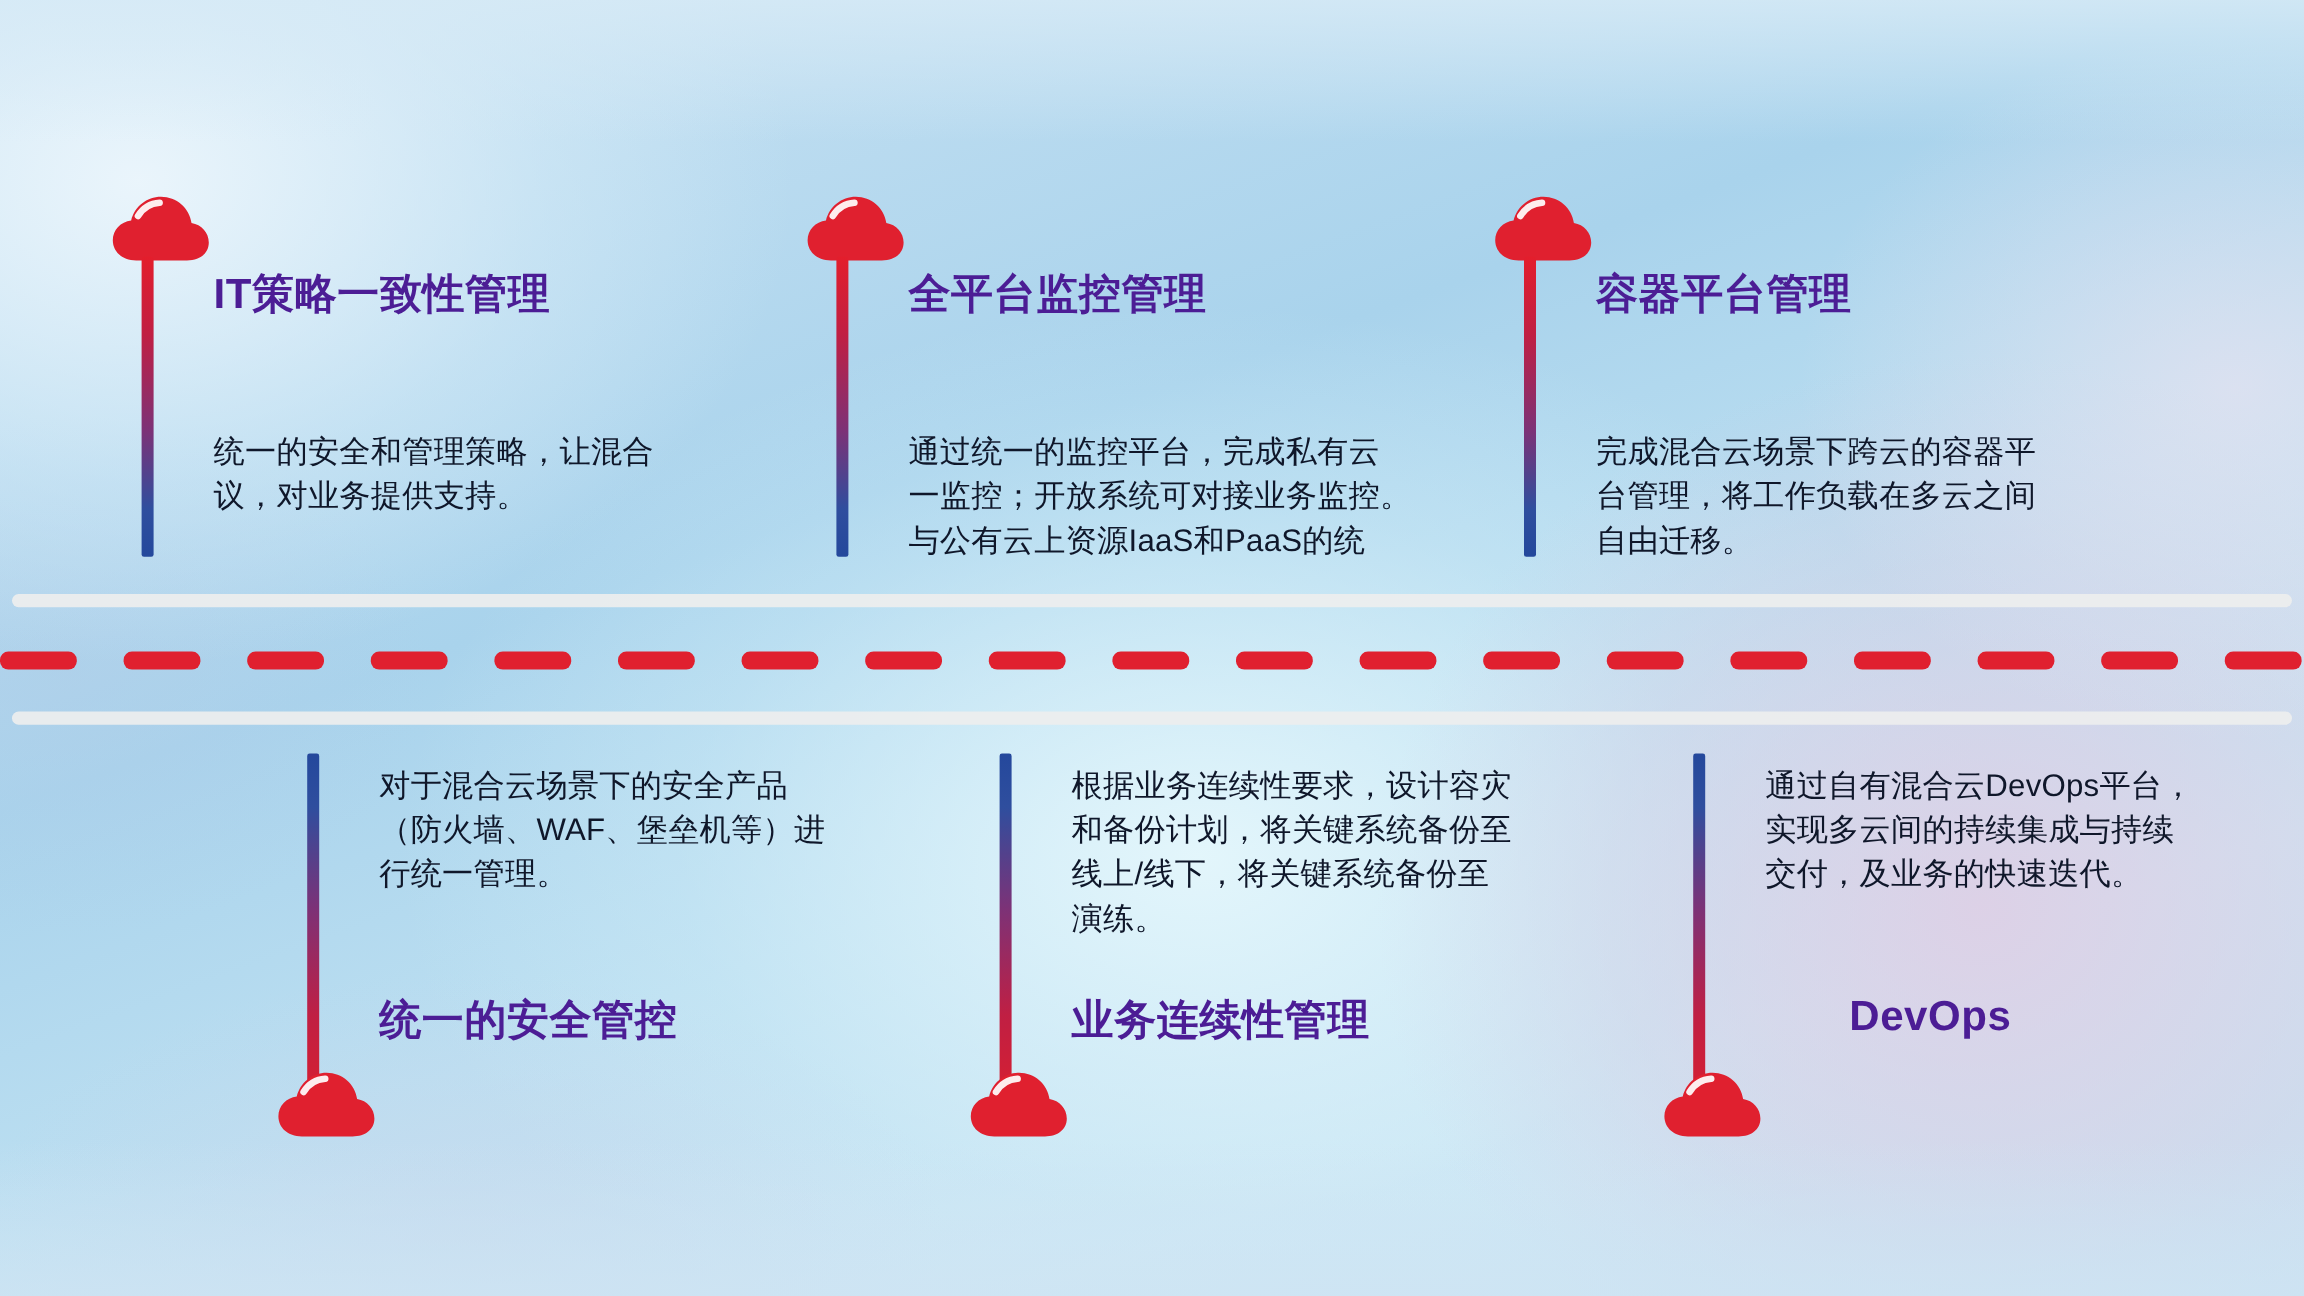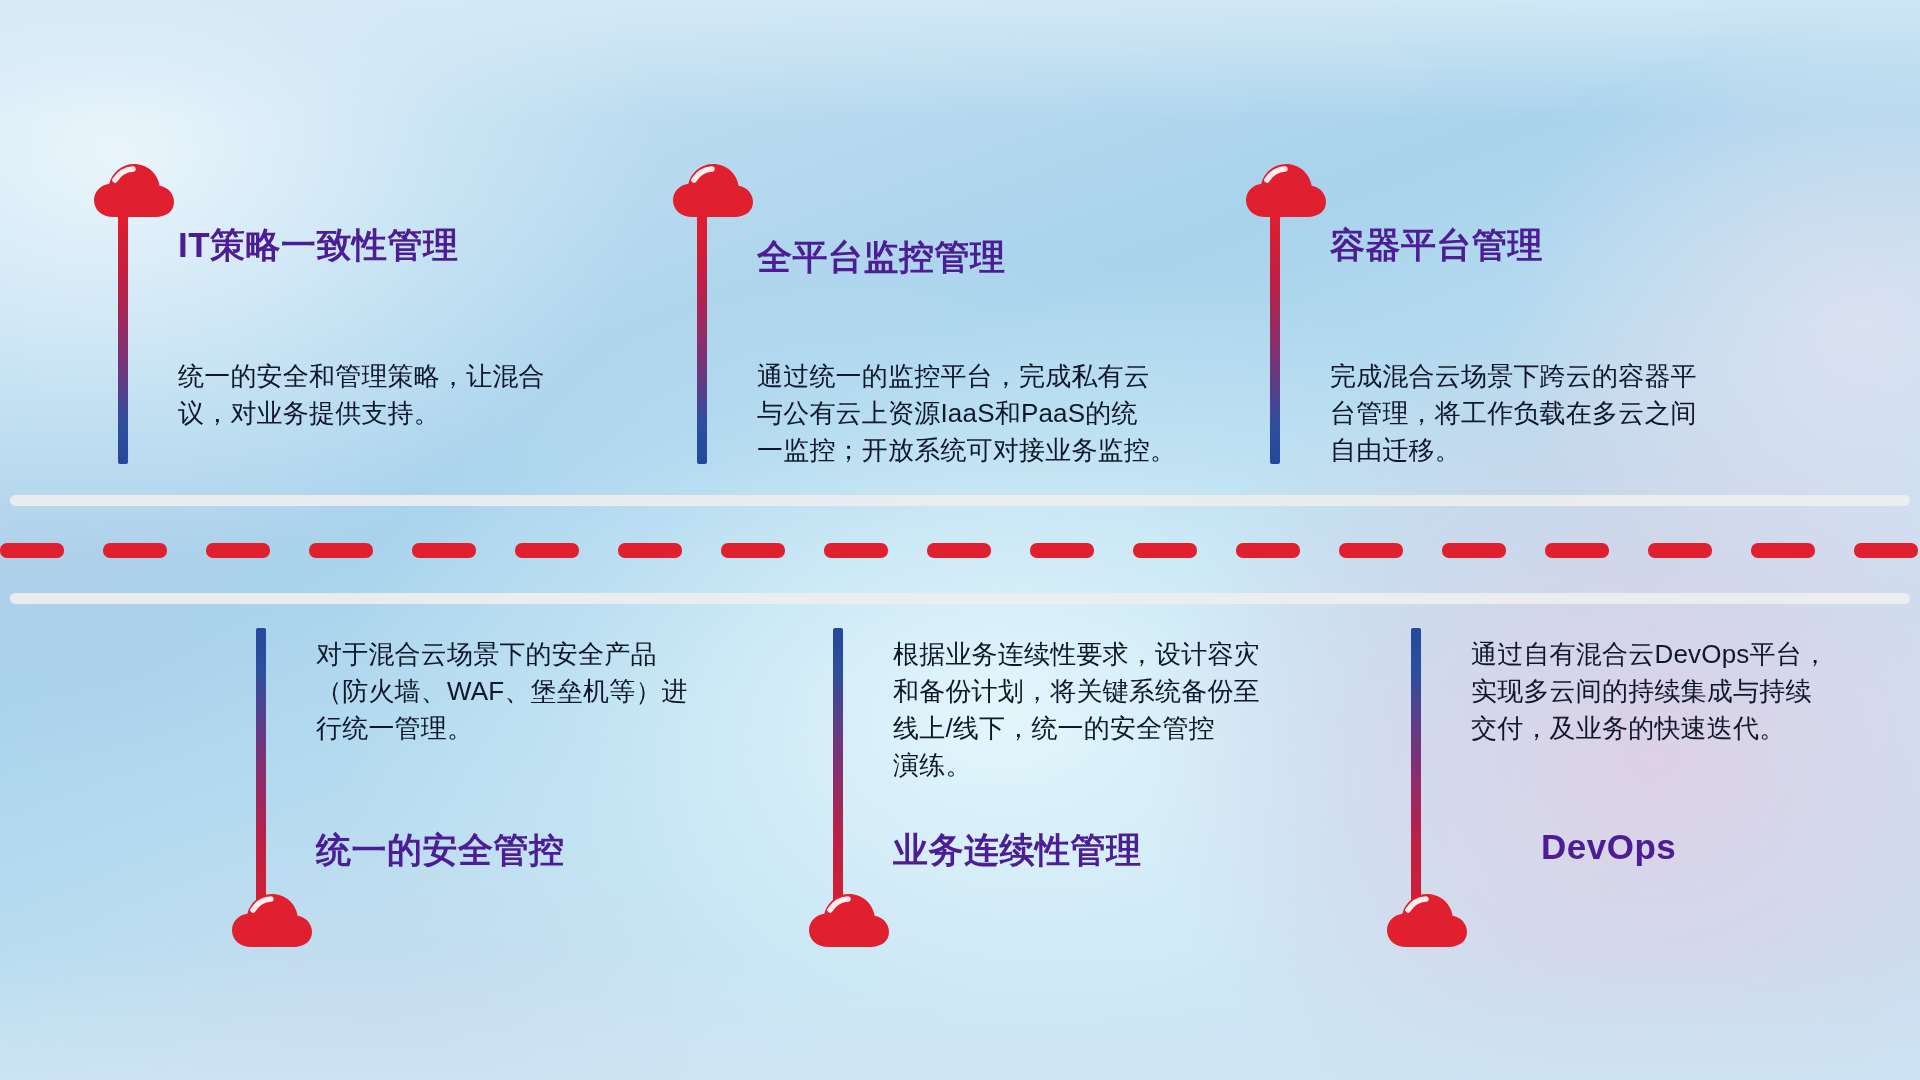--- a/index.html
+++ b/index.html
@@ -105,25 +105,25 @@
       <div>议，对业务提供支持。</div>
     </div>
   </div>
 
   <div class="col">
     <svg class="cloud" style="left:672px;top:160px;" viewBox="0 0 82 58">
       <path d="M20.5 57 C8.8 57 1 49.6 1 40.2 C1 31.6 7.6 24.7 16.3 23.7 C19.2 12.2 29.2 4 41.2 4 C54.1 4 64.8 13.4 66.6 25.8 C74.9 27.1 81 33.9 81 42.1 C81 51.3 73.4 57 62.8 57 Z" fill="#e0202f"></path>
       <path d="M22 20 C26 13.5 32.5 9.5 40 9" stroke="#ffffff" stroke-width="5.5" stroke-linecap="round" fill="none" opacity=".92"></path>
     </svg>
     <div class="stem stem-top" style="left:697px;top:214px;height:250px;"></div>
-    <div class="col-title" style="left:757px;top:222px;margin-top:12px;">全平台监控管理</div>
+    <div class="col-title" style="left:757px;top:222px;">全平台监控管理</div>
     <div class="col-body" style="left:757px;top:358px;">
       <div>通过统一的监控平台，完成私有云</div>
+      <div>一监控；开放系统可对接业务监控。</div>
       <div>与公有云上资源IaaS和PaaS的统</div>
-      <div>一监控；开放系统可对接业务监控。</div>
     </div>
   </div>
 
   <div class="col">
     <svg class="cloud" style="left:1245px;top:160px;" viewBox="0 0 82 58">
       <path d="M20.5 57 C8.8 57 1 49.6 1 40.2 C1 31.6 7.6 24.7 16.3 23.7 C19.2 12.2 29.2 4 41.2 4 C54.1 4 64.8 13.4 66.6 25.8 C74.9 27.1 81 33.9 81 42.1 C81 51.3 73.4 57 62.8 57 Z" fill="#e0202f"></path>
       <path d="M22 20 C26 13.5 32.5 9.5 40 9" stroke="#ffffff" stroke-width="5.5" stroke-linecap="round" fill="none" opacity=".92"></path>
     </svg>
     <div class="stem stem-top" style="left:1270px;top:214px;height:250px;"></div>
     <div class="col-title" style="left:1330px;top:222px;">容器平台管理</div>
@@ -170,21 +170,21 @@
       <path d="M20.5 57 C8.8 57 1 49.6 1 40.2 C1 31.6 7.6 24.7 16.3 23.7 C19.2 12.2 29.2 4 41.2 4 C54.1 4 64.8 13.4 66.6 25.8 C74.9 27.1 81 33.9 81 42.1 C81 51.3 73.4 57 62.8 57 Z" fill="#e0202f"></path>
       <path d="M22 20 C26 13.5 32.5 9.5 40 9" stroke="#ffffff" stroke-width="5.5" stroke-linecap="round" fill="none" opacity=".92"></path>
     </svg>
   </div>
 
   <div class="col">
     <div class="stem stem-bottom" style="left:833px;top:628px;height:280px;"></div>
     <div class="col-body" style="left:893px;top:636px;">
       <div>根据业务连续性要求，设计容灾</div>
       <div>和备份计划，将关键系统备份至</div>
-      <div>线上/线下，统一的安全管控</div>
+      <div>线上/线下，将关键系统备份至</div>
       <div>演练。</div>
     </div>
     <div class="col-title" style="left:893px;top:827px;">业务连续性管理</div>
     <svg class="cloud" style="left:808px;top:890px;" viewBox="0 0 82 58">
       <path d="M20.5 57 C8.8 57 1 49.6 1 40.2 C1 31.6 7.6 24.7 16.3 23.7 C19.2 12.2 29.2 4 41.2 4 C54.1 4 64.8 13.4 66.6 25.8 C74.9 27.1 81 33.9 81 42.1 C81 51.3 73.4 57 62.8 57 Z" fill="#e0202f"></path>
       <path d="M22 20 C26 13.5 32.5 9.5 40 9" stroke="#ffffff" stroke-width="5.5" stroke-linecap="round" fill="none" opacity=".92"></path>
     </svg>
   </div>
 
   <div class="col">

